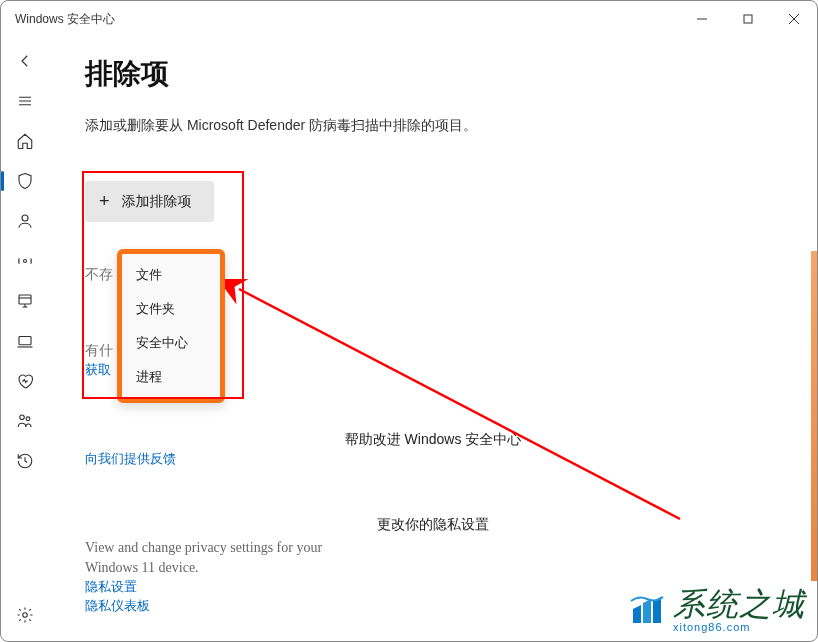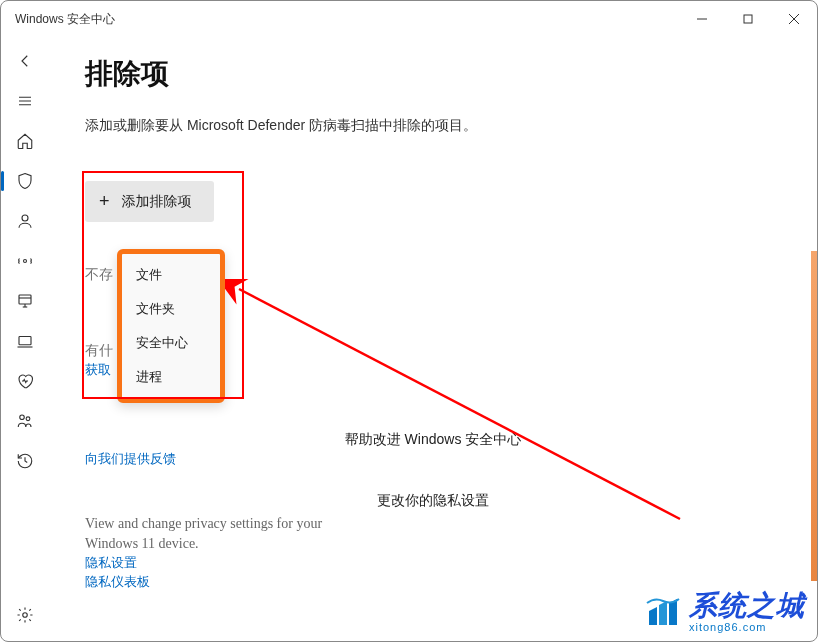--- a/index.html
+++ b/index.html
@@ -181,23 +181,23 @@
     .wm-logo {
       width: 40px;
       height: 40px;
     }
     .wm-text {
       display: flex;
       flex-direction: column;
       line-height: 1;
     }
     .wm-main {
-      font-size: 28px;
-      font-weight: bold;
-      color: #1d4ed8;
+      font-size: 32px;
+      font-weight: normal;
+      color: #14532d;
       font-style: italic;
       letter-spacing: 1px;
     }
     .wm-sub {
       font-size: 11px;
       color: #0878c8;
       letter-spacing: 1px;
       margin-top: 2px;
     }
     .right-edge {
@@ -322,21 +322,21 @@
     </div>
 
     <p class="section-text">不存</p>
 
     <p class="section-text" style="margin-top:58px;">有什</p>
     <a class="link">获取</a>
 
     <p class="section-heading" style="margin-top:52px;">帮助改进 Windows 安全中心</p>
     <a class="link">向我们提供反馈</a>
 
-    <p class="section-heading" style="margin-top:24px;">更改你的隐私设置</p>
+    <p class="section-heading" style="margin-top:48px;">更改你的隐私设置</p>
     <p class="help-text" style="max-width:260px;">View and change privacy settings for your Windows 11 device.</p>
     <a class="link">隐私设置</a><br>
     <a class="link">隐私仪表板</a>
   </div>
 </div>
 
 <div class="dropdown-menu">
   <div class="menu-item">文件</div>
   <div class="menu-item">文件夹</div>
   <div class="menu-item">安全中心</div>

